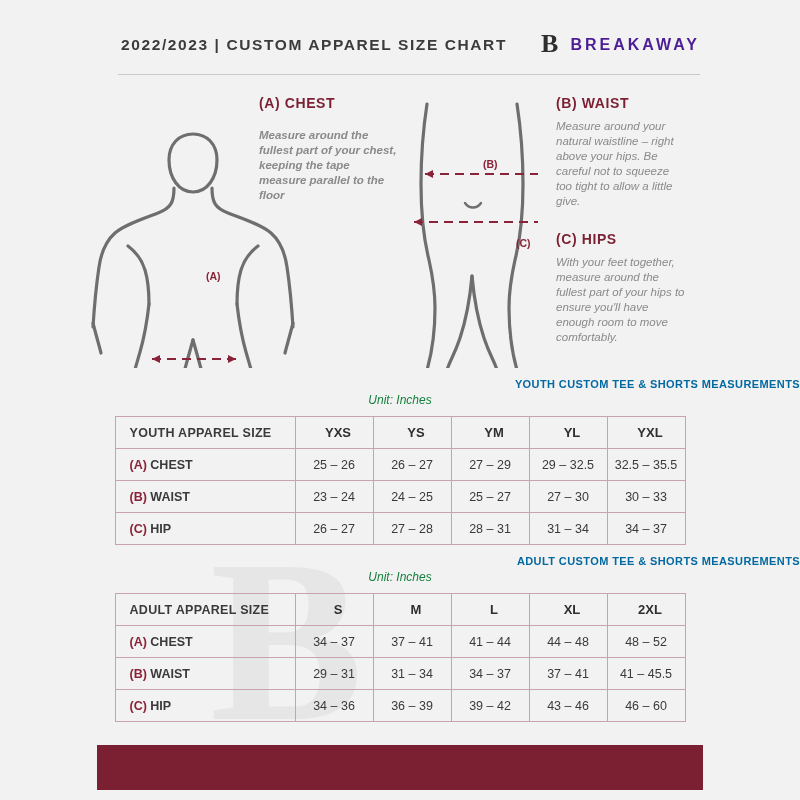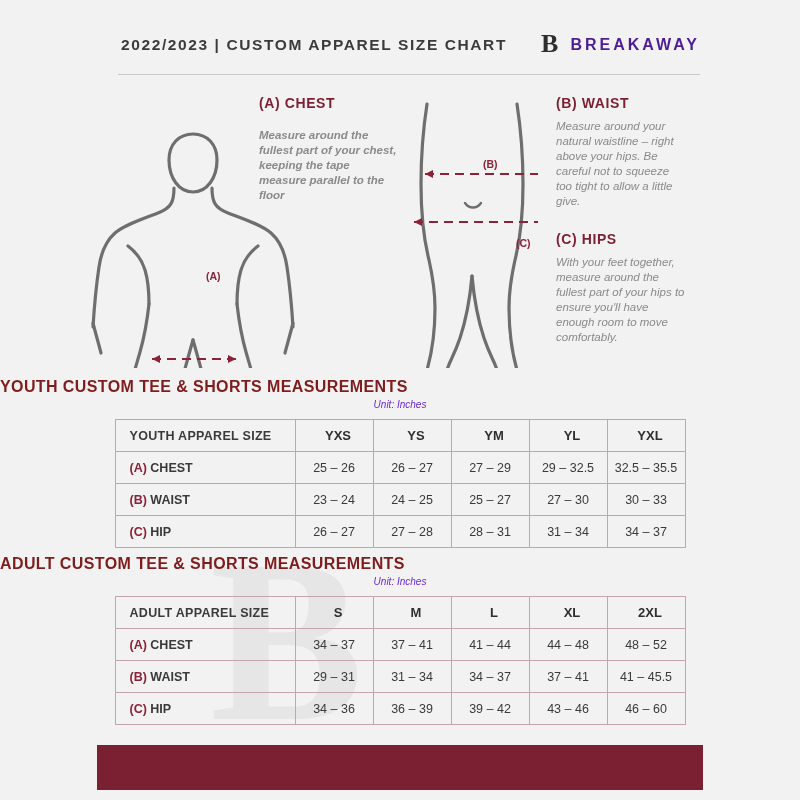--- a/index.html
+++ b/index.html
@@ -117,31 +117,31 @@
   }
   .tag {
     position: absolute;
     font-size: 10.5px;
     font-weight: bold;
     color: #8b2338;
   }
   
   .table-block { position: absolute; left: 0; width: 800px; z-index: 2; }
   .tbl-title {
-    text-align: left;
-    font-size: 16px;
+    text-align: right;
+    font-size: 11px;
     font-weight: bold;
     letter-spacing: 0.4px;
-    color: #7f1d1d;
+    color: #0369a1;
   }
   .tbl-unit {
     text-align: center;
-    font-size: 10px;
+    font-size: 12px;
     font-style: italic;
-    color: #6d28d9;
+    color: #15803d;
     margin-top: 3px;
   }
   table {
     border-collapse: collapse;
     margin: 9px auto 0 auto;
     width: 570px;
     table-layout: fixed;
   }
   table td, table th {
     border: 1px solid #c7a4ad;

